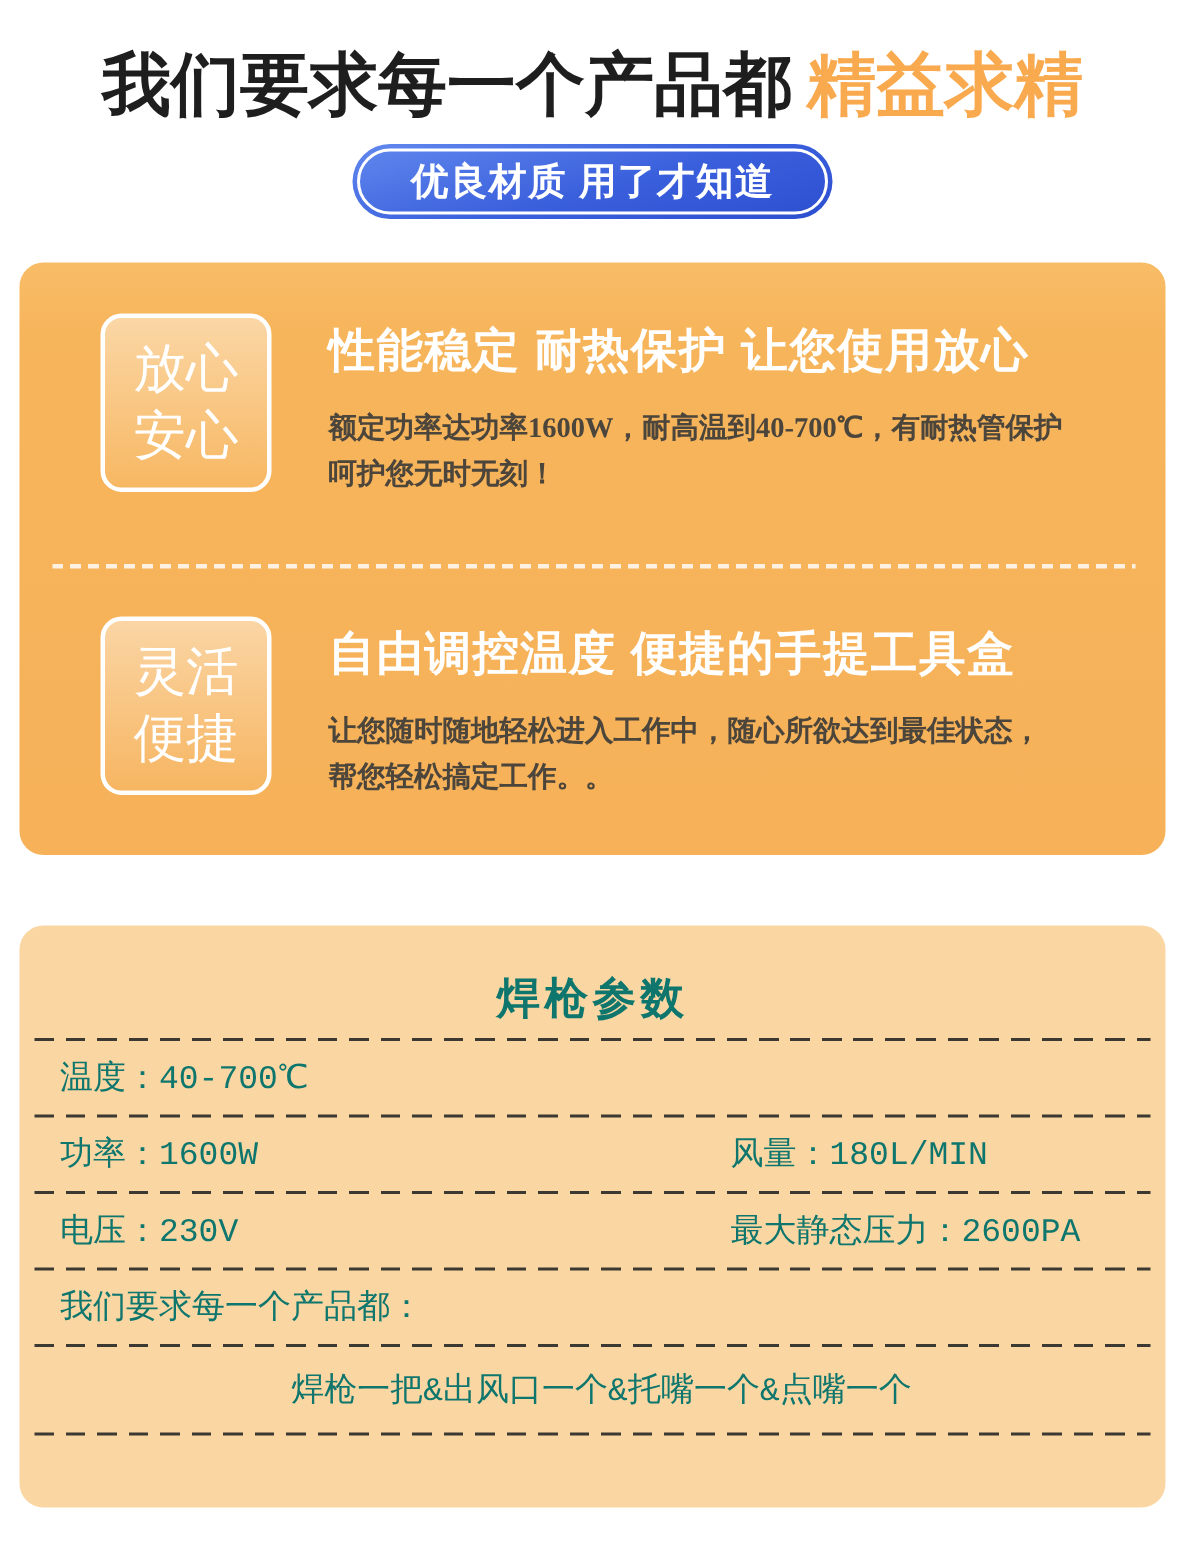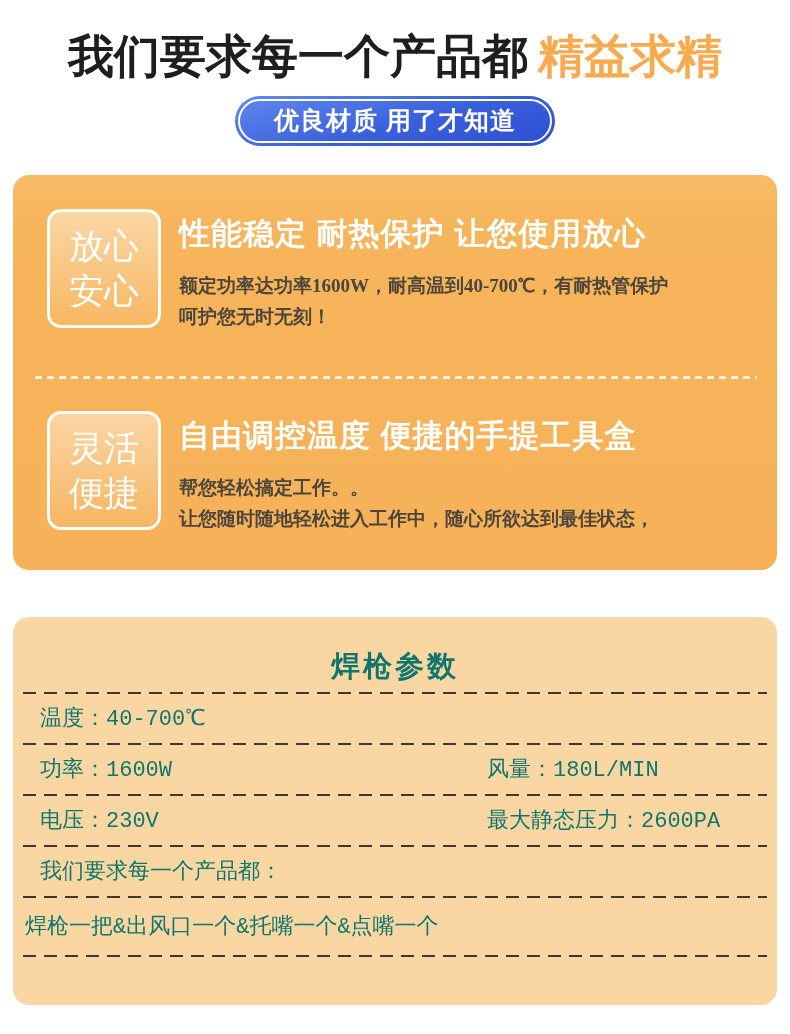--- a/index.html
+++ b/index.html
@@ -37,22 +37,22 @@
   
   .feature-card {
     width: 764px; height: 395px;
     margin: 29px auto 0;
     background: linear-gradient(180deg, #F8BC67 0%, #F7B55B 12%, #F6B159 100%);
     border-radius: 16px;
     padding-top: 34px;
   }
   .feature-section {
     display: flex;
-    padding: 0 28px 0 34px;
-    gap: 18px;
+    padding: 0 28px 0 54px;
+    gap: 38px;
   }
   .badge {
     flex: 0 0 114px;
     width: 114px; height: 119px;
     border: 3px solid #ffffff;
     border-radius: 14px;
     background: linear-gradient(180deg, rgba(255,255,255,0.45) 0%, rgba(255,255,255,0.05) 100%);
     display: flex; flex-direction: column; align-items: center; justify-content: center;
     color: #ffffff; font-size: 35px; line-height: 1.3; font-weight: 500;
     text-align: center; white-space: nowrap;
@@ -99,20 +99,21 @@
     display: flex; align-items: center;
     padding-left: 27px;
     font-family: "Liberation Mono", "DejaVu Sans Mono", monospace;
     font-size: 22px; font-weight: 400;
     white-space: nowrap;
   }
   .spec-left { width: 447px; }
   .spec-right { flex: 1; }
   .spec-row.package-contents-row {
     height: 57px;
+    justify-content: center;
     padding-left: 12px;
   }
 </style>
 </head>
 <body>
 
 <div class="page">
 
   <div class="hero">
     <div class="hero-line">
@@ -139,22 +140,22 @@
 
     <div class="white-dash"></div>
 
     <div class="feature-section">
       <div class="badge">
         <span>灵活</span>
         <span>便捷</span>
       </div>
       <div class="feature-text">
         <div class="feature-heading">自由调控温度 便捷的手提工具盒</div>
+        <div class="feature-body">让您随时随地轻松进入工作中，随心所欲达到最佳状态，</div>
         <div class="feature-body">帮您轻松搞定工作。。</div>
-        <div class="feature-body">让您随时随地轻松进入工作中，随心所欲达到最佳状态，</div>
       </div>
     </div>
 
   </div>
 
   <div class="specs-card">
     <div class="specs-title">焊枪参数</div>
 
     <div class="spec-dash first"></div>
 

